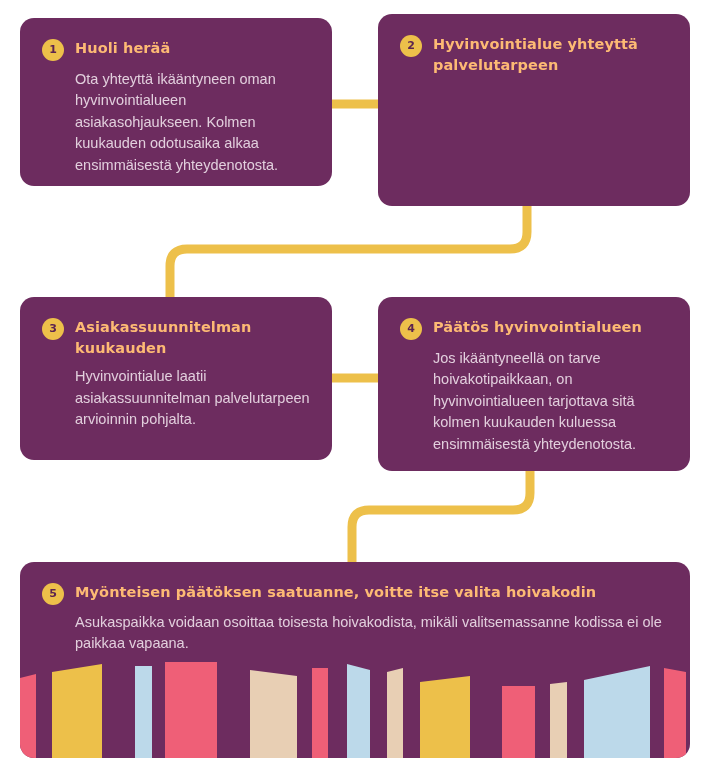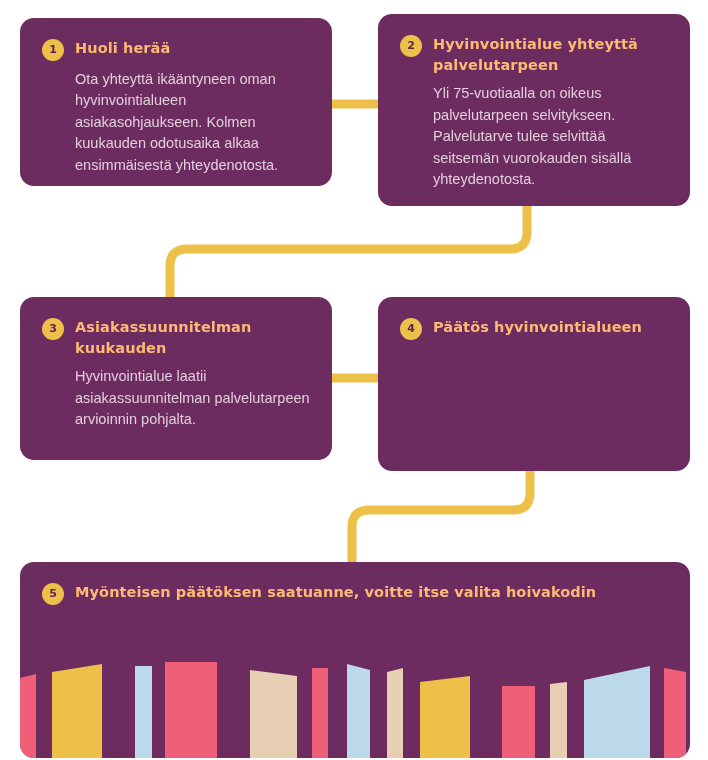--- a/index.html
+++ b/index.html
@@ -132,49 +132,50 @@
       <p class="card-body">Ota yhteyttä ikääntyneen oman hyvinvointialueen asiakasohjaukseen. Kolmen kuukauden odotusaika alkaa ensimmäisestä yhteydenotosta.</p>
     </div>
   </div>
 
   <div class="card" id="card-2">
     <div class="card-inner">
       <div class="badge-row">
         <div class="badge">2</div>
         <h3 class="card-title">Hyvinvointialue yhteyttä palvelutarpeen</h3>
       </div>
-      <p class="card-body">Yli 75-vuotiaalla on oikeus palvelutarpeen selvitykseen. Palvelutarve tulee selvittää seitsemän vuorokauden sisällä yhteydenotosta.</p>
     </div>
   </div>
 
   <div class="card" id="card-3">
     <div class="card-inner">
       <div class="badge-row">
         <div class="badge">3</div>
         <h3 class="card-title">Asiakassuunnitelman kuukauden</h3>
       </div>
       <p class="card-body">Hyvinvointialue laatii asiakassuunnitelman palvelutarpeen arvioinnin pohjalta.</p>
     </div>
   </div>
 
   <div class="card" id="card-4">
     <div class="card-inner">
       <div class="badge-row">
         <div class="badge">4</div>
         <h3 class="card-title">Päätös hyvinvointialueen</h3>
       </div>
+      <p class="card-body">Jos ikääntyneellä on tarve hoivakotipaikkaan, on hyvinvointialueen tarjottava sitä kolmen kuukauden kuluessa ensimmäisestä yhteydenotosta.</p>
     </div>
   </div>
 
   <div class="card" id="card-5">
     <div class="card-inner">
       <div class="badge-row">
         <div class="badge">5</div>
         <h3 class="card-title">Myönteisen päätöksen saatuanne, voitte itse valita hoivakodin</h3>
       </div>
+      <p class="card-body">Asukaspaikka voidaan osoittaa toisesta hoivakodista, mikäli valitsemassanne kodissa ei ole paikkaa vapaana.</p>
     </div>
     <svg id="spines" viewBox="0 0 670 100" preserveAspectRatio="none">
         <path d="M 0 20 L 16 16 L 16 100 L 0 100 Z" fill="#ef5f77"></path>
         <path d="M 32 14 L 82 6 L 82 100 L 32 100 Z" fill="#edc04a"></path>
         <path d="M 115 8 L 132 8 L 132 100 L 115 100 Z" fill="#bcd9ea"></path>
         <path d="M 145 4 L 197 4 L 197 100 L 145 100 Z" fill="#ef5f77"></path>
         <path d="M 230 12 L 277 18 L 277 100 L 230 100 Z" fill="#e8cfb4"></path>
         <path d="M 292 10 L 308 10 L 308 100 L 292 100 Z" fill="#ef5f77"></path>
         <path d="M 327 6 L 350 12 L 350 100 L 327 100 Z" fill="#bcd9ea"></path>
         <path d="M 367 14 L 383 10 L 383 100 L 367 100 Z" fill="#e8cfb4"></path>

